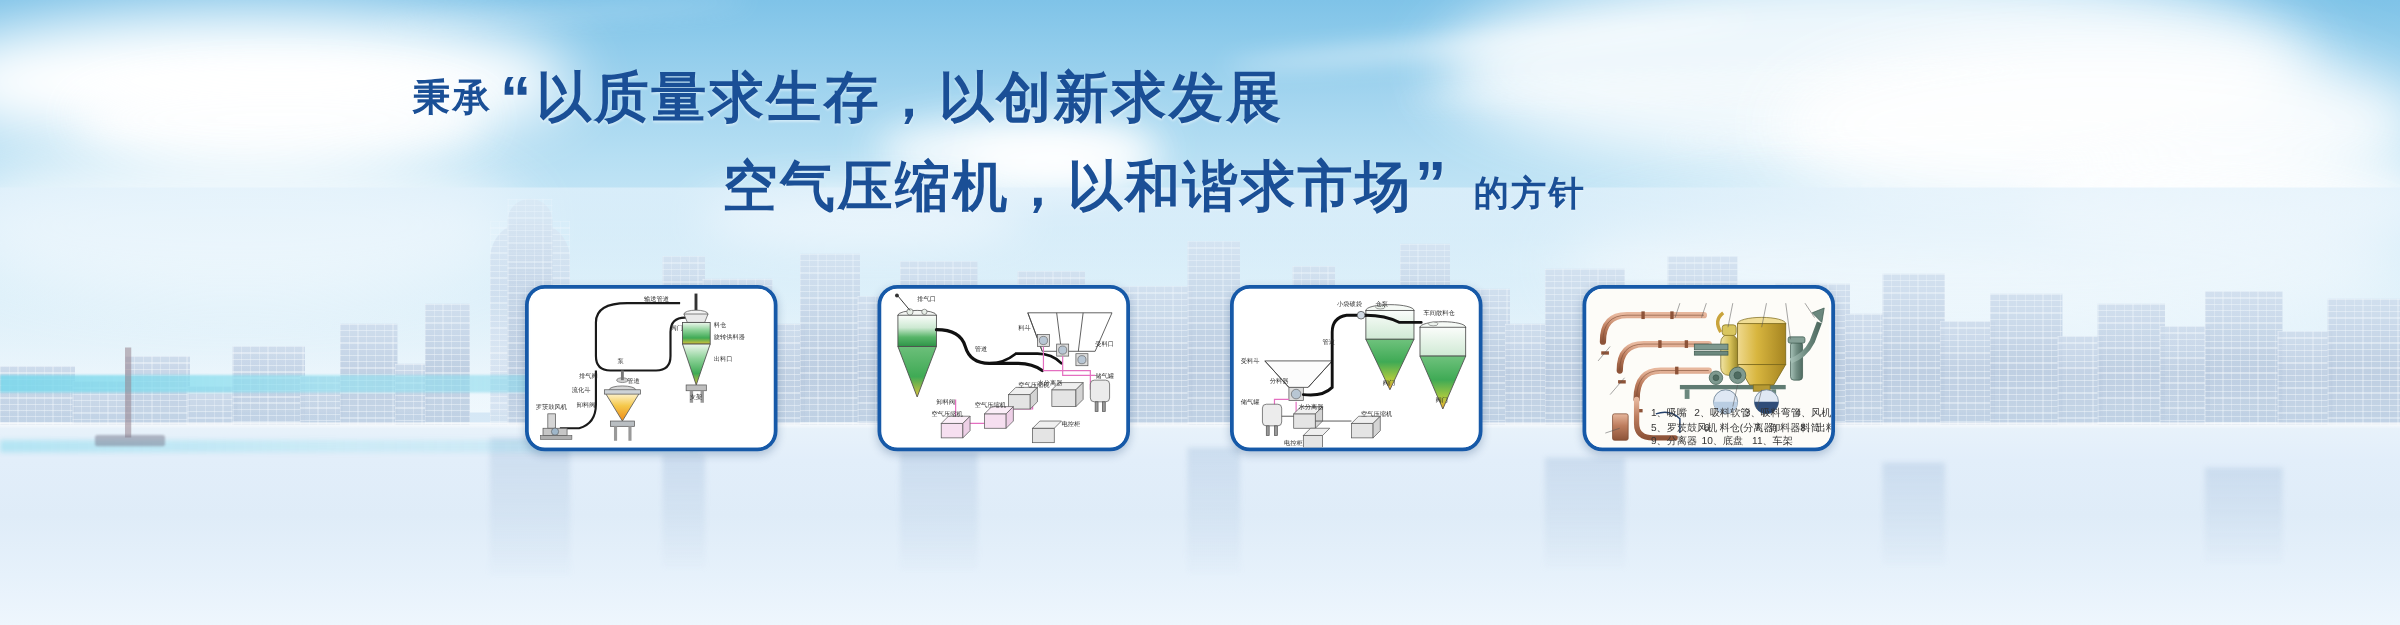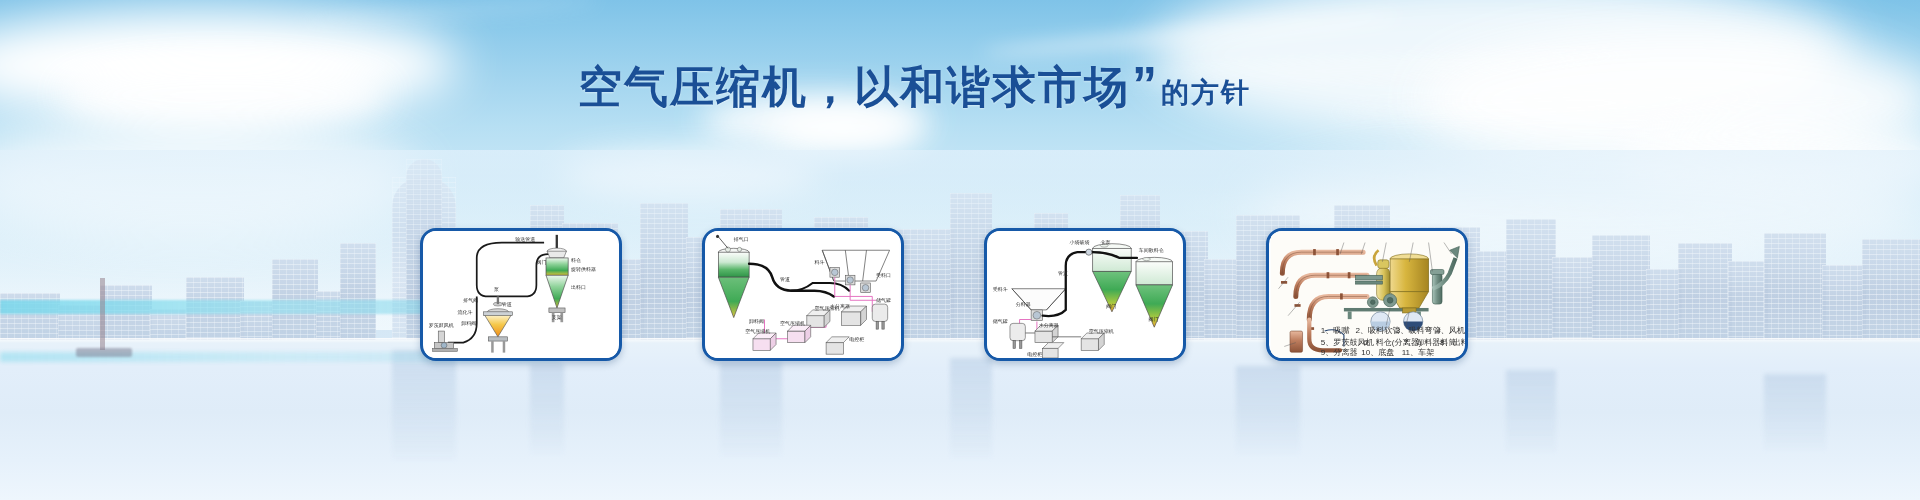--- a/index.html
+++ b/index.html
@@ -79,21 +79,21 @@
   .headline {
     position:absolute; left:0; top:48px; width:1560px; z-index:6;
     color:#1a4f96; font-weight:bold; letter-spacing:2px;
     text-shadow:0 1px 2px rgba(255,255,255,.45);
   }
   .line1 { height:62px; display:flex; align-items:center; padding-left:330px; }
   .line2 { height:62px; display:flex; align-items:baseline; padding-left:578px; margin-top:12px; }
   .sm      { font-size:30px; line-height:1; margin-right:4px; }
   .big     { font-size:44px; line-height:1; }
   .quote   { font-size:50px; line-height:1; margin:0 2px; }
-  .suffix  { font-size:28px; line-height:1; }
+  .suffix  { font-size:28px; line-height:1; margin-left:18px; }
 
   
   .cards {
     position:absolute; left:0; top:228px; width:1920px; height:135px;
     display:flex; gap:80px; padding-left:420px; z-index:7;
   }
   .card {
     width:202px; height:133px; background:#fdfeff;
     border:3px solid #1659a8; border-radius:16px;
     box-shadow:0 3px 7px rgba(20,60,110,.25);
@@ -189,20 +189,25 @@
     <div class="refl" style="left:1506px; bottom:48px; width:50px;  height:82px;"></div>
     <div class="refl" style="left:1764px; bottom:50px; width:62px;  height:76px;"></div>
   </div>
   <div class="waterline"></div>
   <div class="bridge"></div>
   <div class="bridge2"></div>
   <div class="pole"></div>
   <div class="pole-base"></div>
 
   <div class="headline">
+    <div class="line1">
+      <span class="sm">秉承</span>
+      <span class="quote">“</span>
+      <span class="big">以质量求生存，以创新求发展</span>
+    </div>
     <div class="line2">
       <span class="big">空气压缩机，以和谐求市场</span>
       <span class="quote">”</span>
       <span class="suffix">的方针</span>
     </div>
   </div>
 
   <div class="cards">
 
     <div class="card">

